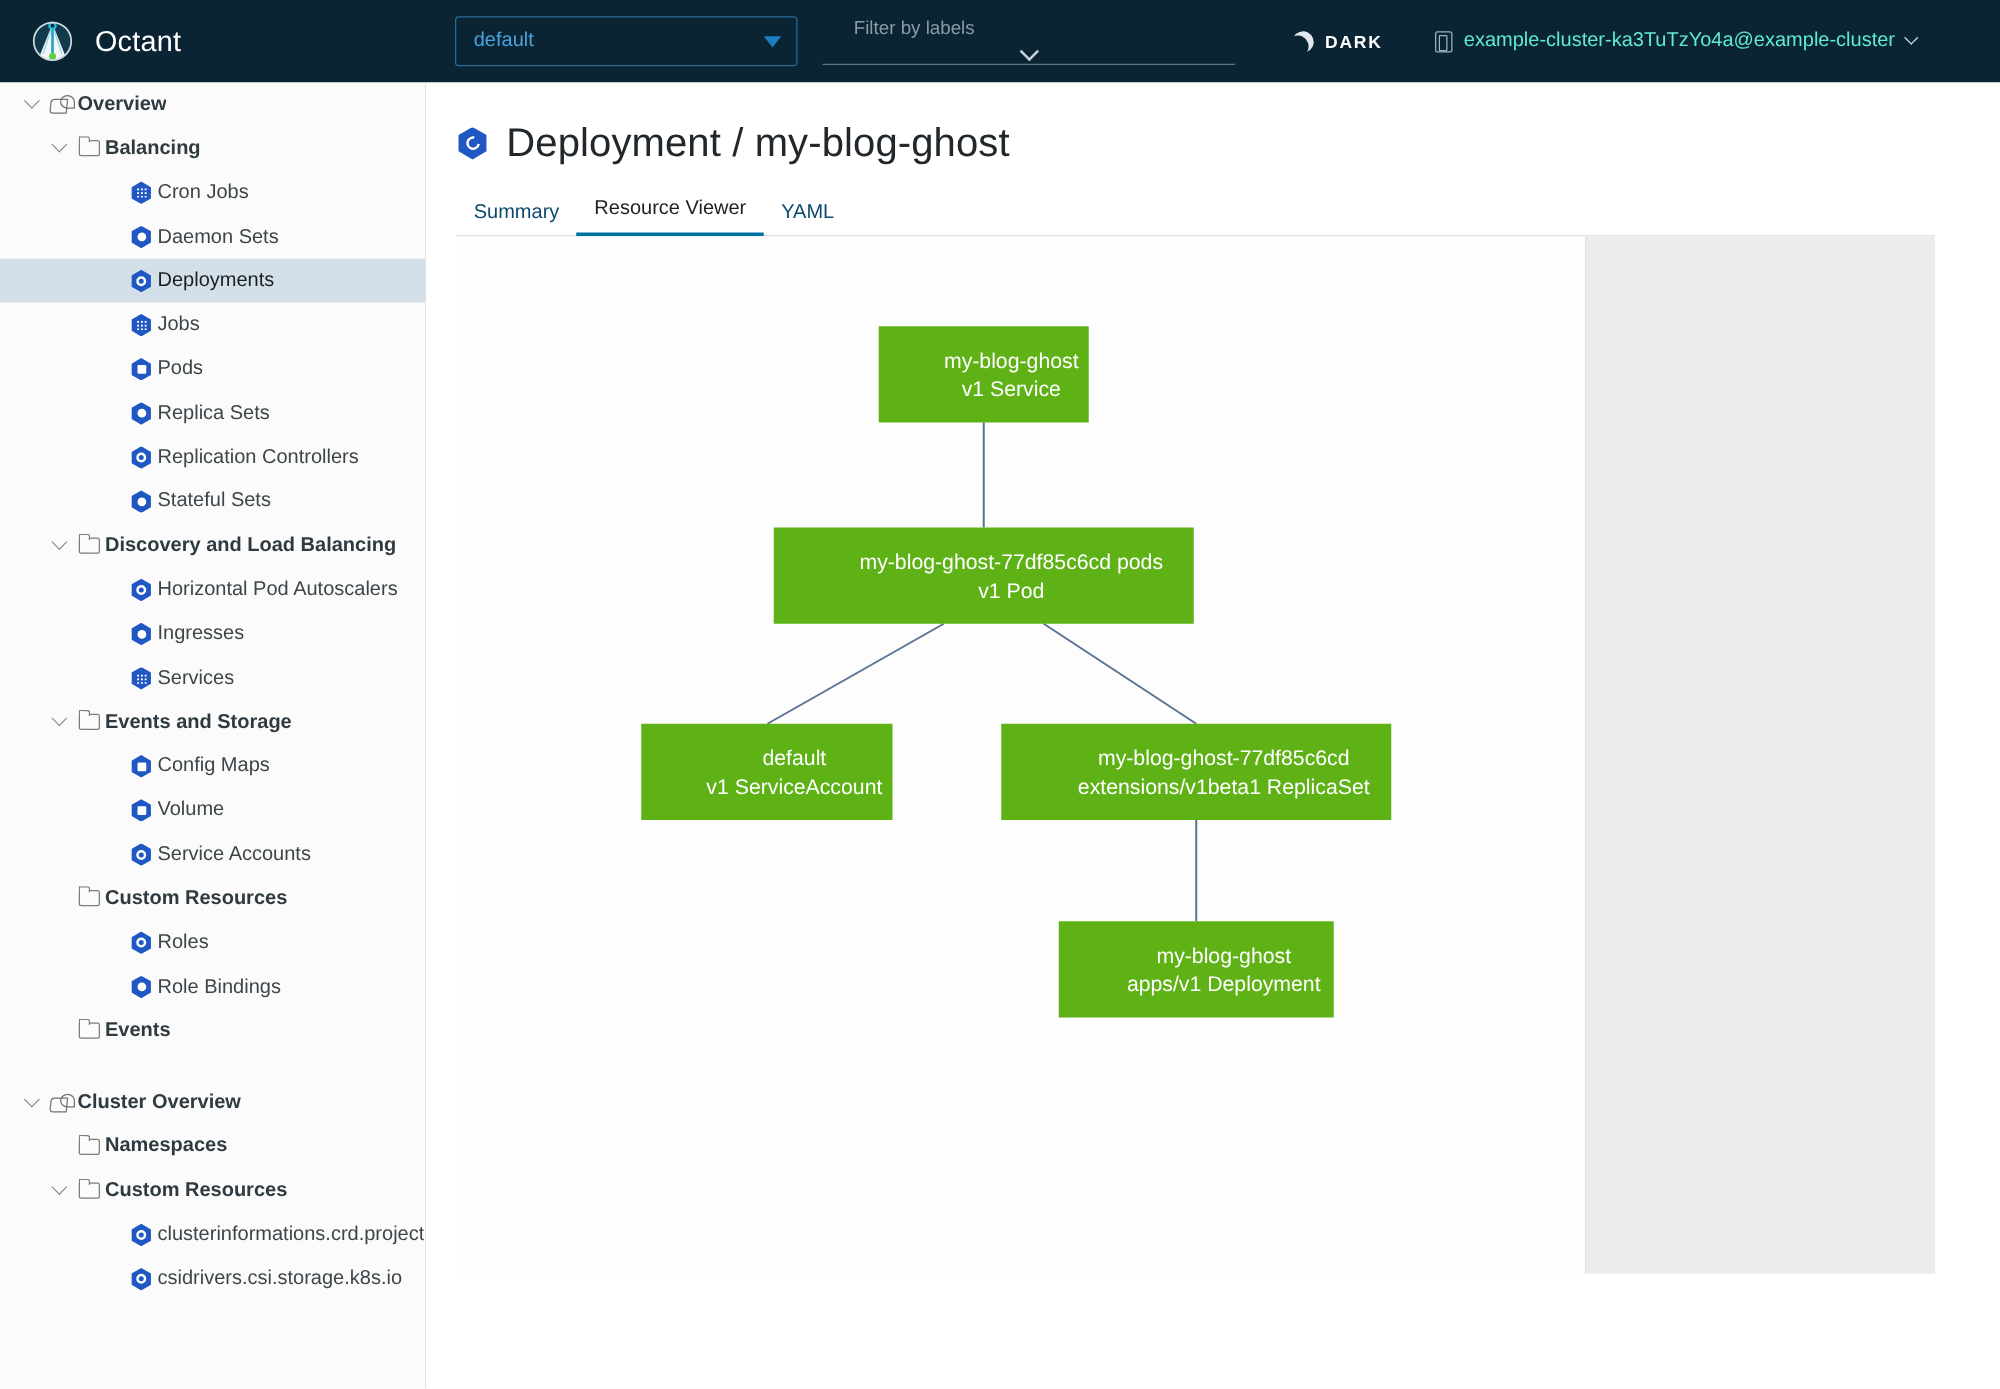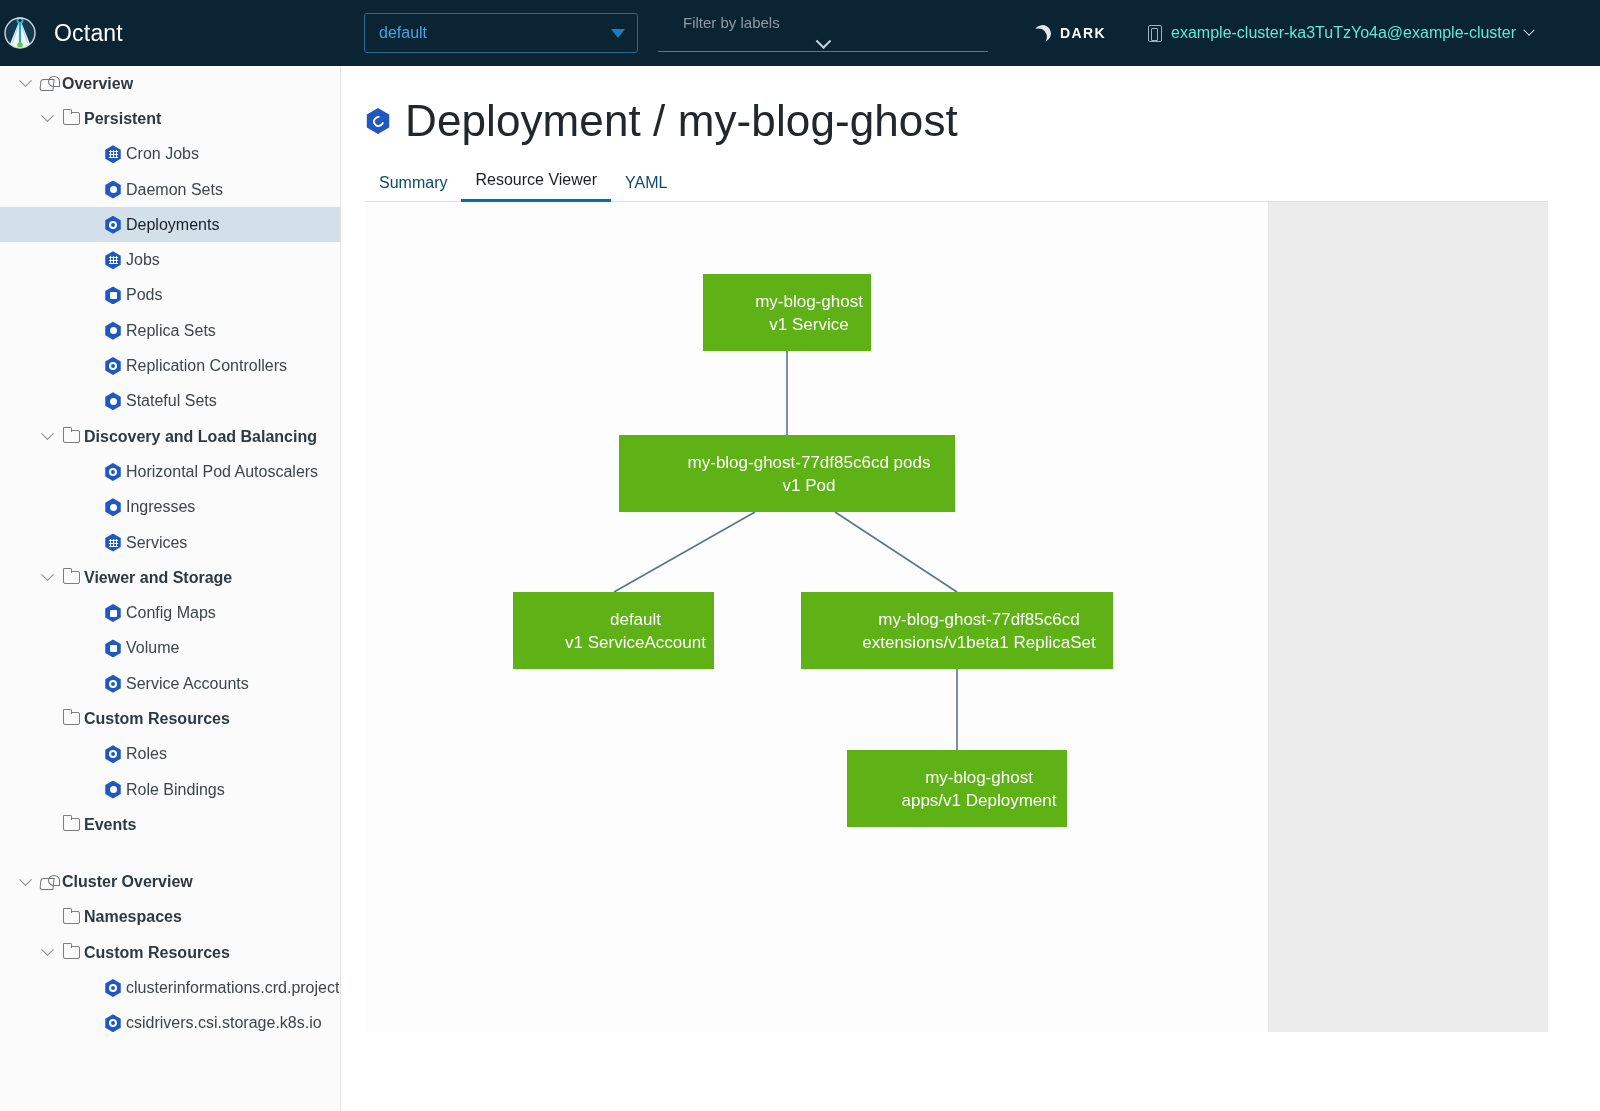--- a/index.html
+++ b/index.html
@@ -11,21 +11,21 @@
   }
   #app { position: relative; width: 1600px; height: 1111px; }
 
   
   .header {
     position: absolute; top: 0; left: 0;
     width: 1600px; height: 66px;
     background: #0b2433;
     display: flex; align-items: center;
   }
-  .brand { display: flex; align-items: center; width: 340px; }
+  .brand { display: flex; align-items: center; width: 340px; padding-left: 22px; }
   .brand-logo { width: 40px; height: 40px; position: relative; }
   .brand-title {
     color: #ffffff; font-size: 23px; font-weight: 400;
     margin-left: 14px; letter-spacing: .2px;
   }
 
   .ns-select {
     width: 274px; height: 40px;
     border: 1px solid #2a6a94; border-radius: 3px;
     background: transparent;
@@ -179,21 +179,21 @@
     width: 26px; height: 26px; background: #1f57c3;
     clip-path: polygon(50% 0%, 93% 25%, 93% 75%, 50% 100%, 7% 75%, 7% 25%);
     display:flex; align-items:center; justify-content:center;
   }
   .page-title .pt-ic i {
     width: 11px; height: 11px; border-radius: 50%;
     border: 2.4px solid #ffffff; border-right-color: transparent;
     transform: rotate(-35deg);
   }
   .page-title h1 {
-    font-size: 44px; font-weight: 400; color: #21272b; letter-spacing: .1px;
+    font-size: 32px; font-weight: 400; color: #21272b; letter-spacing: .1px;
   }
 
   .tabs {
     display: flex; align-items: flex-end; gap: 0;
     margin: 22px 0 0 24px; border-bottom: 1px solid #e0e0e0;
     width: 1183px; height: 34px;
   }
   .tab {
     font-size: 16px; color: #0c4a6e; padding: 0 14px 10px 14px;
     cursor: pointer; position: relative; top: 1px;
@@ -283,21 +283,21 @@
         <div class="tx bold">Overview</div>
       </div>
       <div class="nav-row">
         <div style="width: 36px; flex: 0 0 auto;"></div>
         <div class="exp">
           <span class="exp-ic"></span>
         </div>
         <div class="ic">
           <span class="folder"></span>
         </div>
-        <div class="tx bold">Persistent</div>
+        <div class="tx bold">Balancing</div>
       </div>
       <div class="nav-row">
         <div style="width: 78px; flex: 0 0 auto;"></div>
         <div class="exp"></div>
         <div class="ic">
           <span class="kic dots">
             <i></i>
           </span>
         </div>
         <div class="tx">Cron Jobs</div>
@@ -413,21 +413,21 @@
         <div class="tx">Services</div>
       </div>
       <div class="nav-row">
         <div style="width: 36px; flex: 0 0 auto;"></div>
         <div class="exp">
           <span class="exp-ic"></span>
         </div>
         <div class="ic">
           <span class="folder"></span>
         </div>
-        <div class="tx bold">Viewer and Storage</div>
+        <div class="tx bold">Events and Storage</div>
       </div>
       <div class="nav-row">
         <div style="width: 78px; flex: 0 0 auto;"></div>
         <div class="exp"></div>
         <div class="ic">
           <span class="kic sq">
             <i></i>
           </span>
         </div>
         <div class="tx">Config Maps</div>

